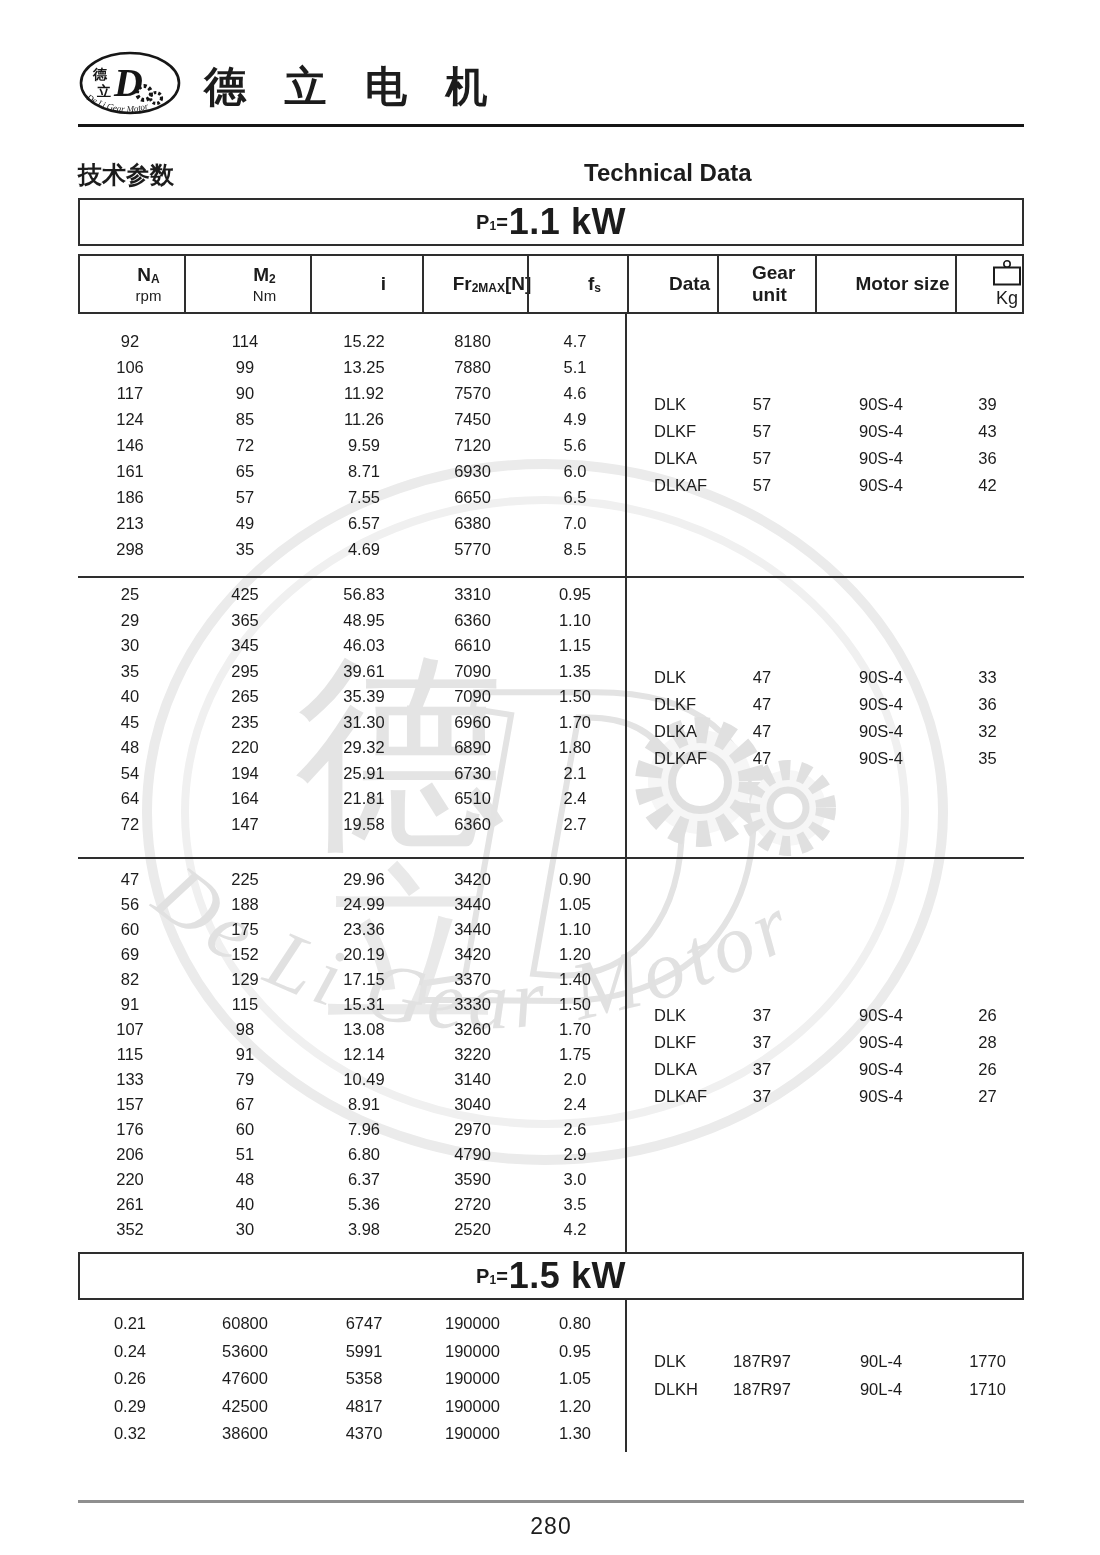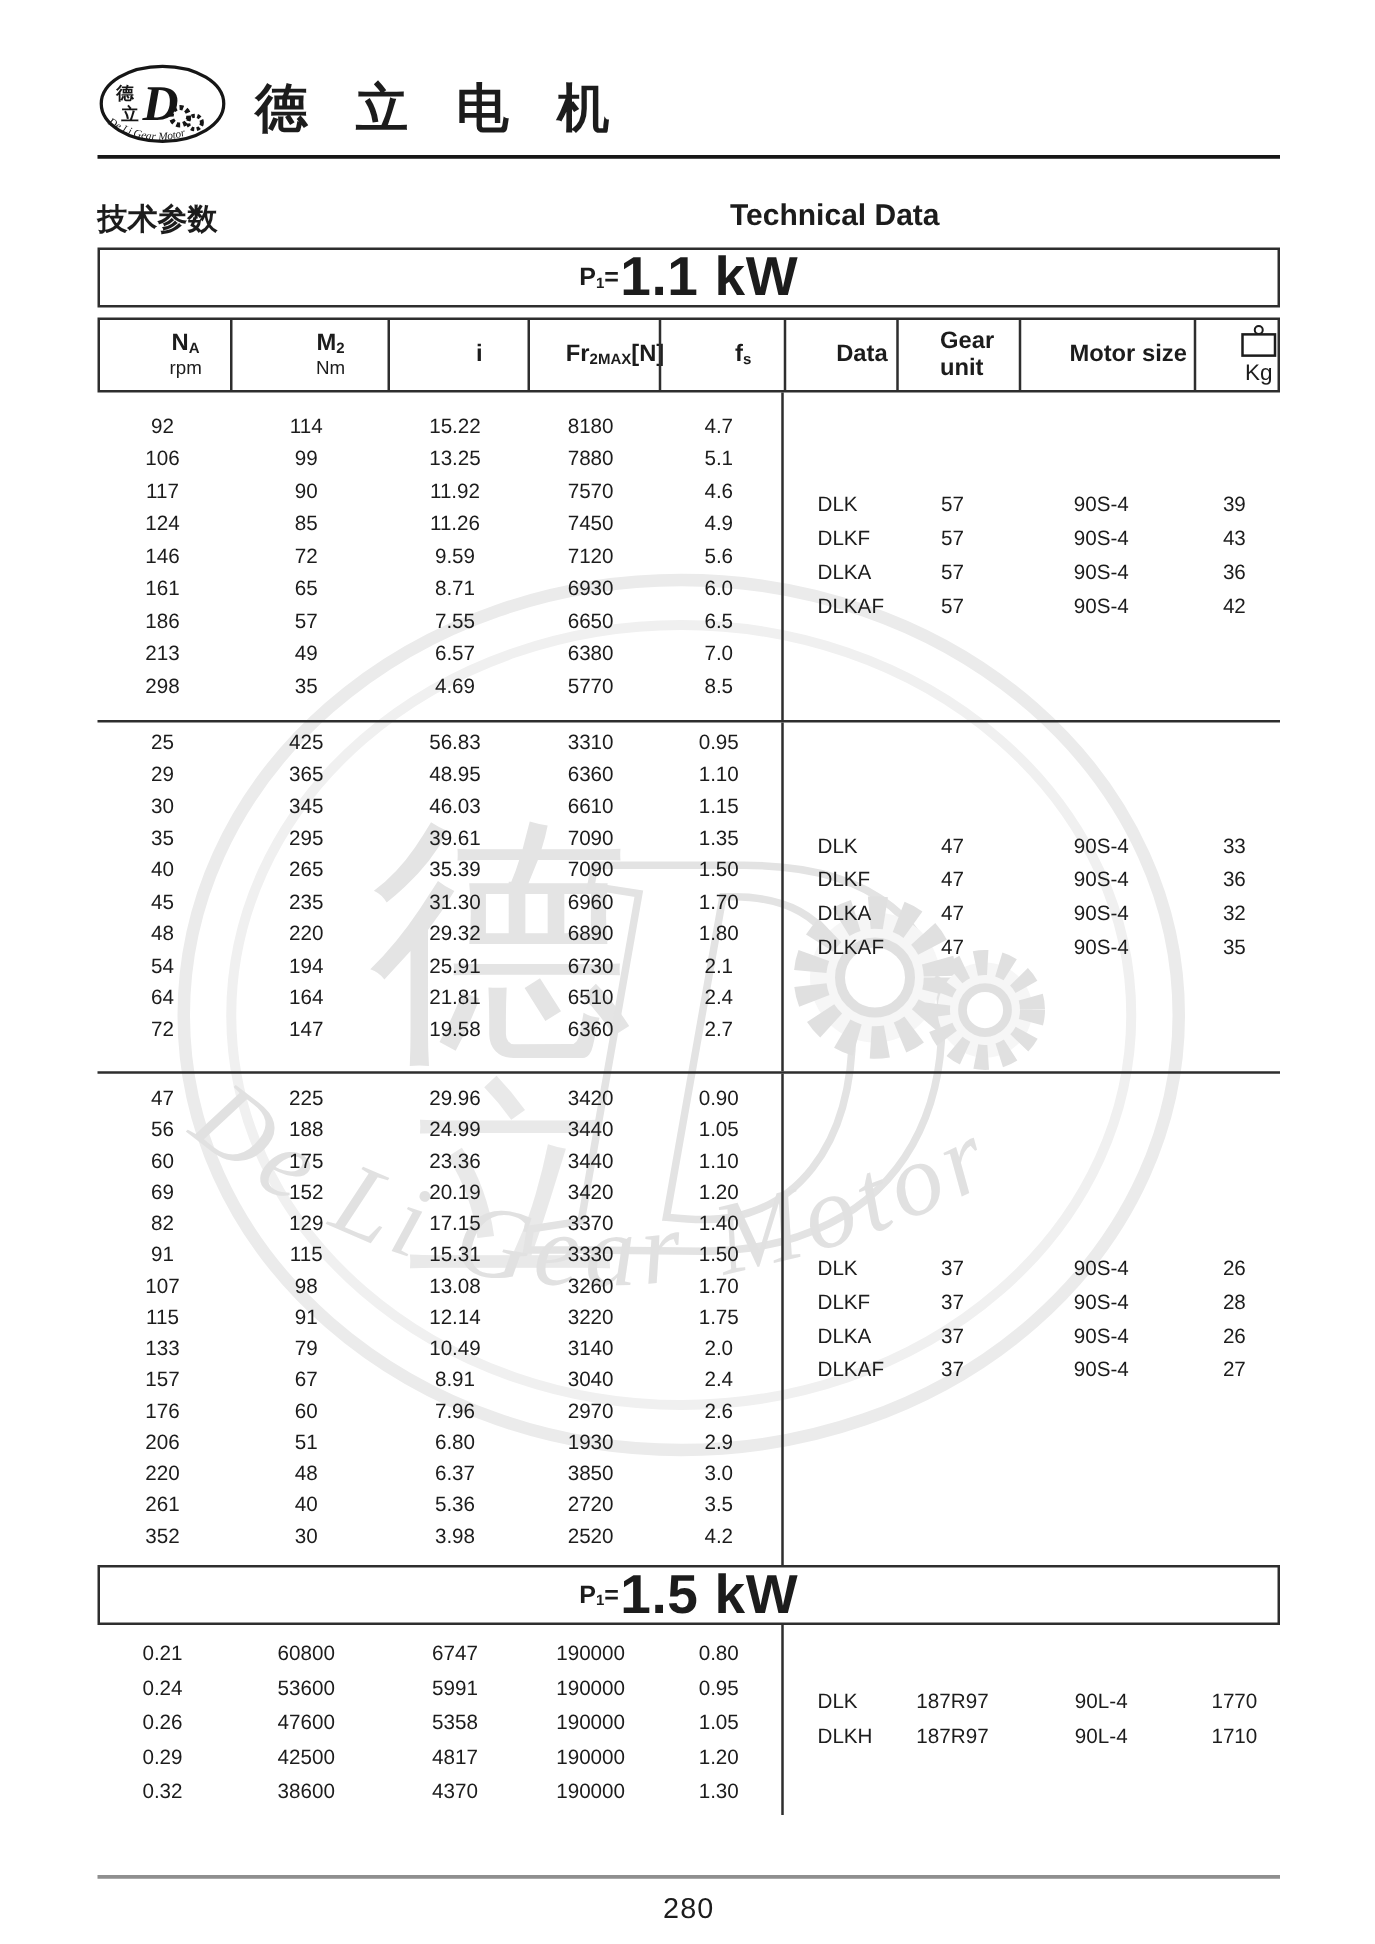--- a/index.html
+++ b/index.html
@@ -14,21 +14,21 @@
               font-size:42px;letter-spacing:14px;white-space:nowrap;}
 
   .subheader{margin-top:30px;height:34px;position:relative;}
   .tech-cn{position:absolute;left:0;top:2px;font-size:24px;font-weight:bold;}
   .tech-en{position:absolute;left:506px;top:2px;font-size:24px;font-weight:bold;}
 
   .power-box{margin-top:7px;height:48px;border:2px solid #2e2e2e;box-sizing:border-box;
              display:flex;align-items:center;justify-content:center;}
   .pb-p{font-weight:bold;font-size:20px;}
   .pb-sub{font-weight:bold;font-size:12px;position:relative;top:4px;}
-  .pb-big{font-weight:bold;font-size:44px;margin-left:1px;letter-spacing:0.5px;}
+  .pb-big{font-weight:bold;font-size:36px;margin-left:1px;letter-spacing:0.5px;}
   .pb2{margin-top:0;}
 
   .col-header{margin-top:8px;height:60px;border:2px solid #2e2e2e;box-sizing:border-box;
               display:grid;grid-template-columns:104px 126px 112px 105px 100px 90px 98px 140px auto;}
   .hcell{display:flex;flex-direction:column;align-items:center;justify-content:center;line-height:1.15;padding-left:33px;}
   .hcell + .hcell{border-left:2px solid #2e2e2e;}
   .h-main{font-size:19px;font-weight:bold;}
   .h-main sub{font-size:12px;font-weight:bold;vertical-align:-2px;}
   .h-unit{font-size:15px;font-weight:normal;}
   .h-kg{font-size:18px;margin-top:1px;}
@@ -407,28 +407,28 @@
               <div class="dcell">176</div>
               <div class="dcell">60</div>
               <div class="dcell">7.96</div>
               <div class="dcell">2970</div>
               <div class="dcell">2.6</div>
             </div>
             <div class="drow" style="height: 25px;">
               <div class="dcell">206</div>
               <div class="dcell">51</div>
               <div class="dcell">6.80</div>
-              <div class="dcell">1930</div>
+              <div class="dcell">4790</div>
               <div class="dcell">2.9</div>
             </div>
             <div class="drow" style="height: 25px;">
               <div class="dcell">220</div>
               <div class="dcell">48</div>
               <div class="dcell">6.37</div>
-              <div class="dcell">3850</div>
+              <div class="dcell">3590</div>
               <div class="dcell">3.0</div>
             </div>
             <div class="drow" style="height: 25px;">
               <div class="dcell">261</div>
               <div class="dcell">40</div>
               <div class="dcell">5.36</div>
               <div class="dcell">2720</div>
               <div class="dcell">3.5</div>
             </div>
             <div class="drow" style="height: 25px;">

